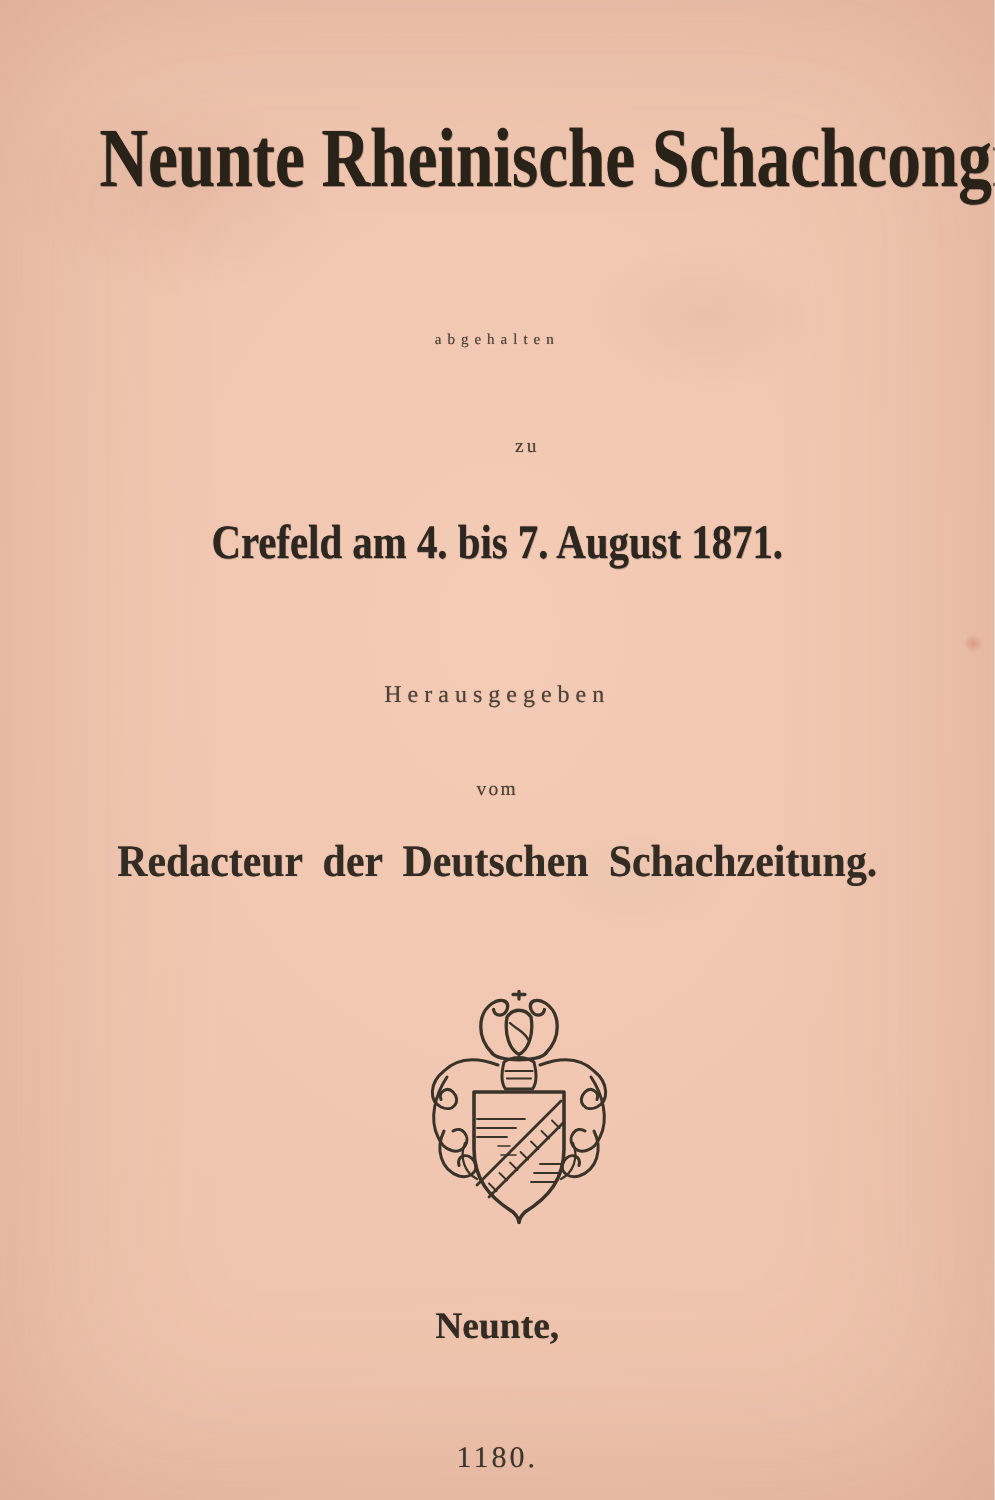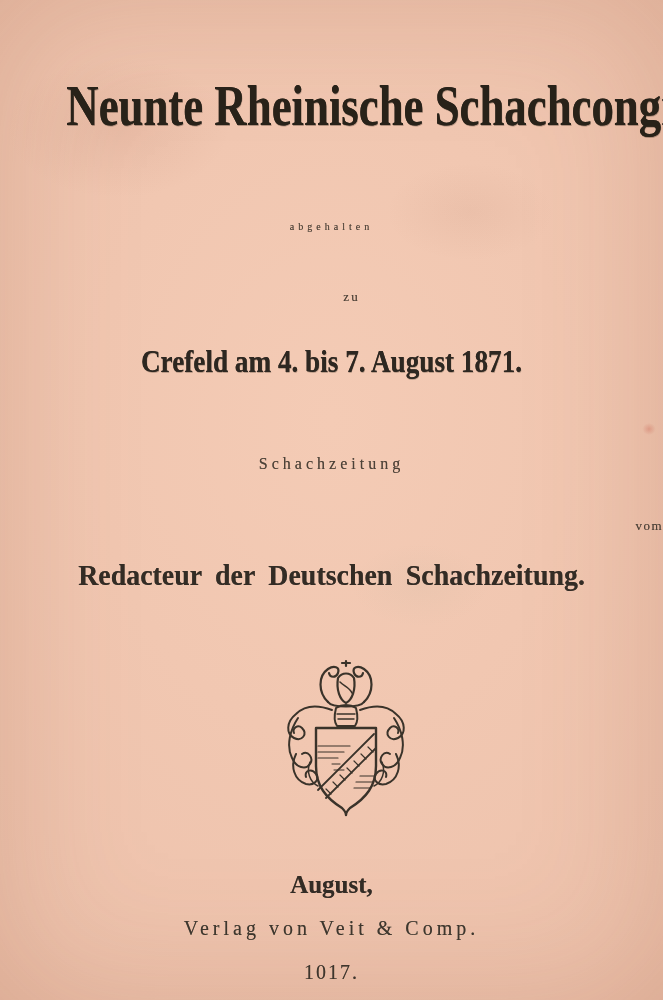--- a/index.html
+++ b/index.html
@@ -43,21 +43,21 @@
   }
   .abgehalten { top: 221px; }
   .zu { top: 289px; font-size: 13px; letter-spacing: 2px; padding-left: 20px; }
   .event-line {
     top: 343px; font-size: 32px; font-weight: 700;
     color: #2d2721;
     transform: scaleX(.85); transform-origin: 50% 50%;
     text-shadow: 0 0 .6px rgba(35,28,22,.7), .5px .5px 0 rgba(70,55,40,.3);
   }
   .herausgegeben { top: 455px; font-size: 16px; letter-spacing: 4px; }
-  .vom { top: 518px; font-size: 13px; letter-spacing: 1.5px; text-align: right; }
+  .vom { top: 518px; font-size: 13px; letter-spacing: 1.5px; }
   .editor-line {
     top: 558px; font-size: 30px; font-weight: 700;
     color: #332c25; word-spacing: 7px;
     transform: scaleX(.93); transform-origin: 50% 50%;
     text-shadow: 0 0 .6px rgba(40,32,26,.6);
   }
   .crest-wrap {
     position: absolute; left: 276px; top: 658px;
     width: 140px; height: 162px;
   }
@@ -83,21 +83,21 @@
 
 
   <div class="line main-title">Neunte Rheinische Schachcongress</div>
 
   <div class="line spaced-small abgehalten">abgehalten</div>
 
   <div class="line spaced-small zu">zu</div>
 
   <div class="line event-line">Crefeld am 4. bis 7. August 1871.</div>
 
-  <div class="line spaced-small herausgegeben">Schachzeitung</div>
+  <div class="line spaced-small herausgegeben">Herausgegeben</div>
 
   <div class="line spaced-small vom">vom</div>
 
   <div class="line editor-line">Redacteur der Deutschen Schachzeitung.</div>
 
   <div class="crest-wrap">
     <svg viewBox="0 0 140 162" xmlns="http://www.w3.org/2000/svg">
 
       <g class="ink" stroke-width="2.2">
         <path d="M52,44 C42,34 42,18 52,11 C58,7 64,9 62,15 C60,20 54,20 53,15"></path>
@@ -134,19 +134,18 @@
       </g>
 
       <g class="ink" stroke-width="1.2">
         <path d="M42,88 L74,88 M42,94 L68,94 M42,100 L62,100"></path>
         <path d="M84,118 L99,118 M80,124 L97,124 M78,130 L94,130"></path>
         <path d="M58,112 l10,0 M56,106 l8,0" stroke-width="1"></path>
       </g>
     </svg>
   </div>
 
-  <div class="line city-line">August,</div>
+  <div class="line city-line">Neunte,</div>
 
-  <div class="line publisher-line">Verlag von Veit &amp; Comp.</div>
 
-  <div class="line year-line">1017.</div>
+  <div class="line year-line">1180.</div>
 
 </div>
 
 </body></html>

